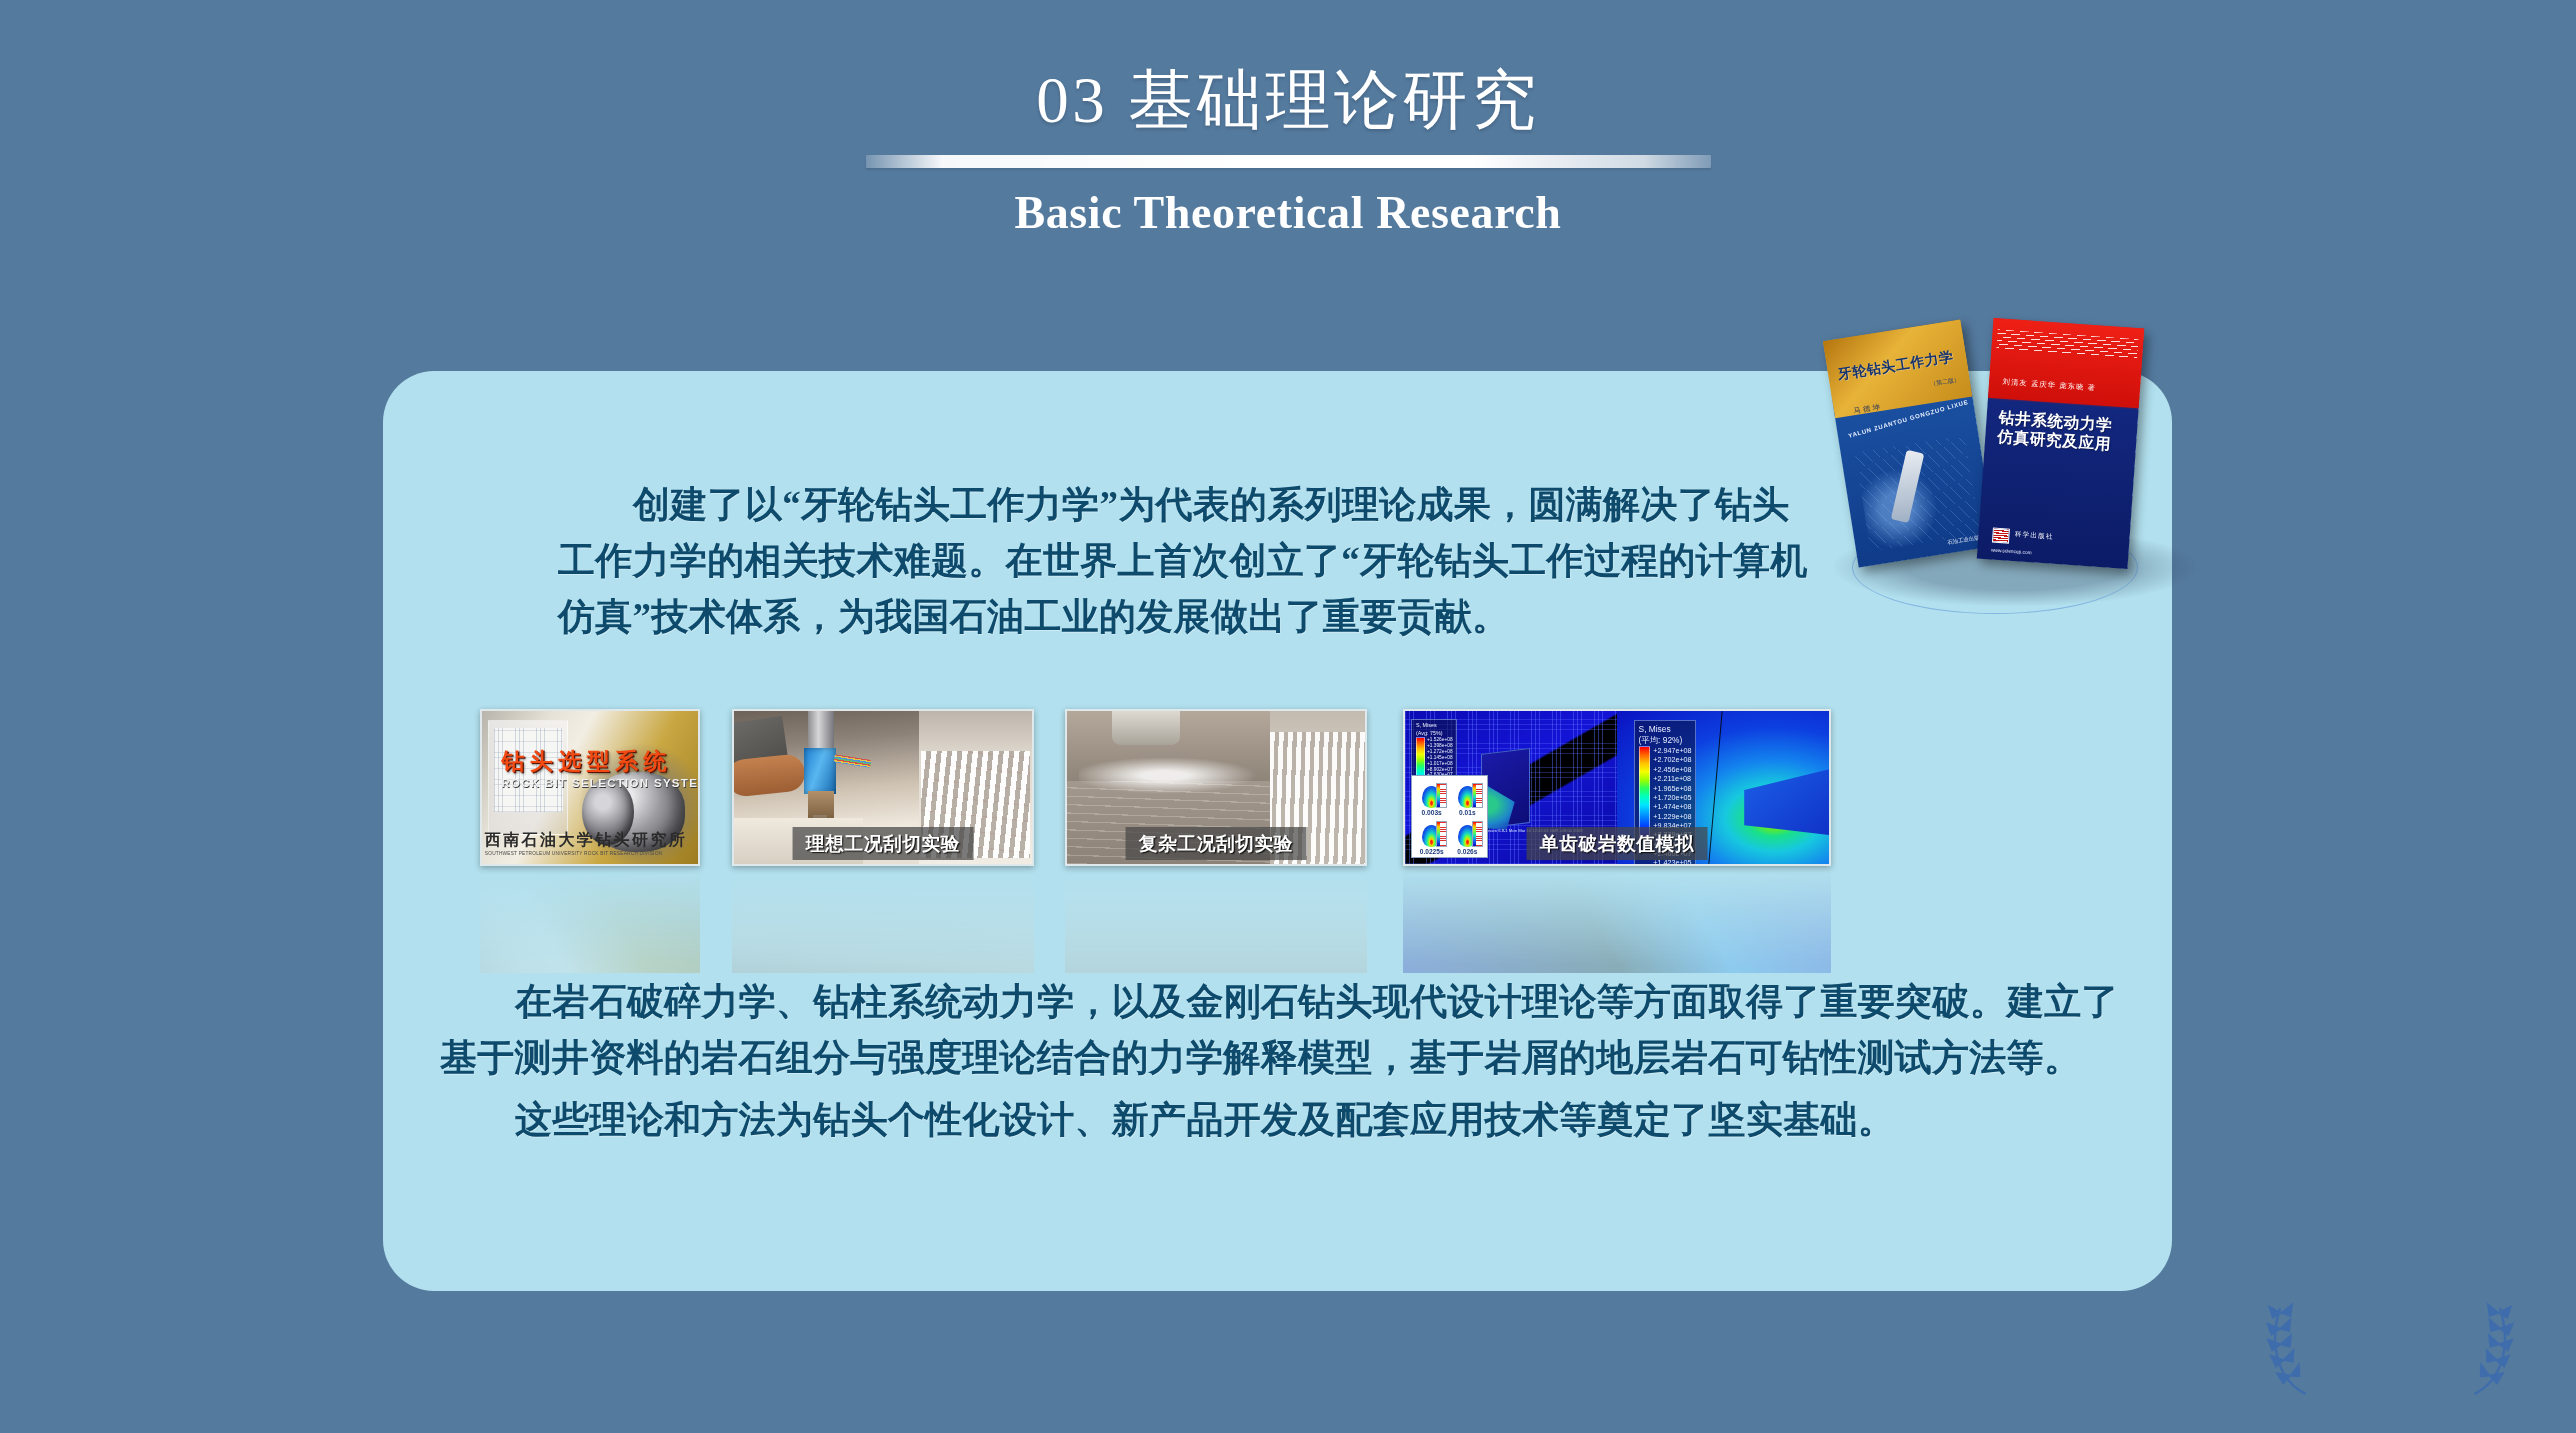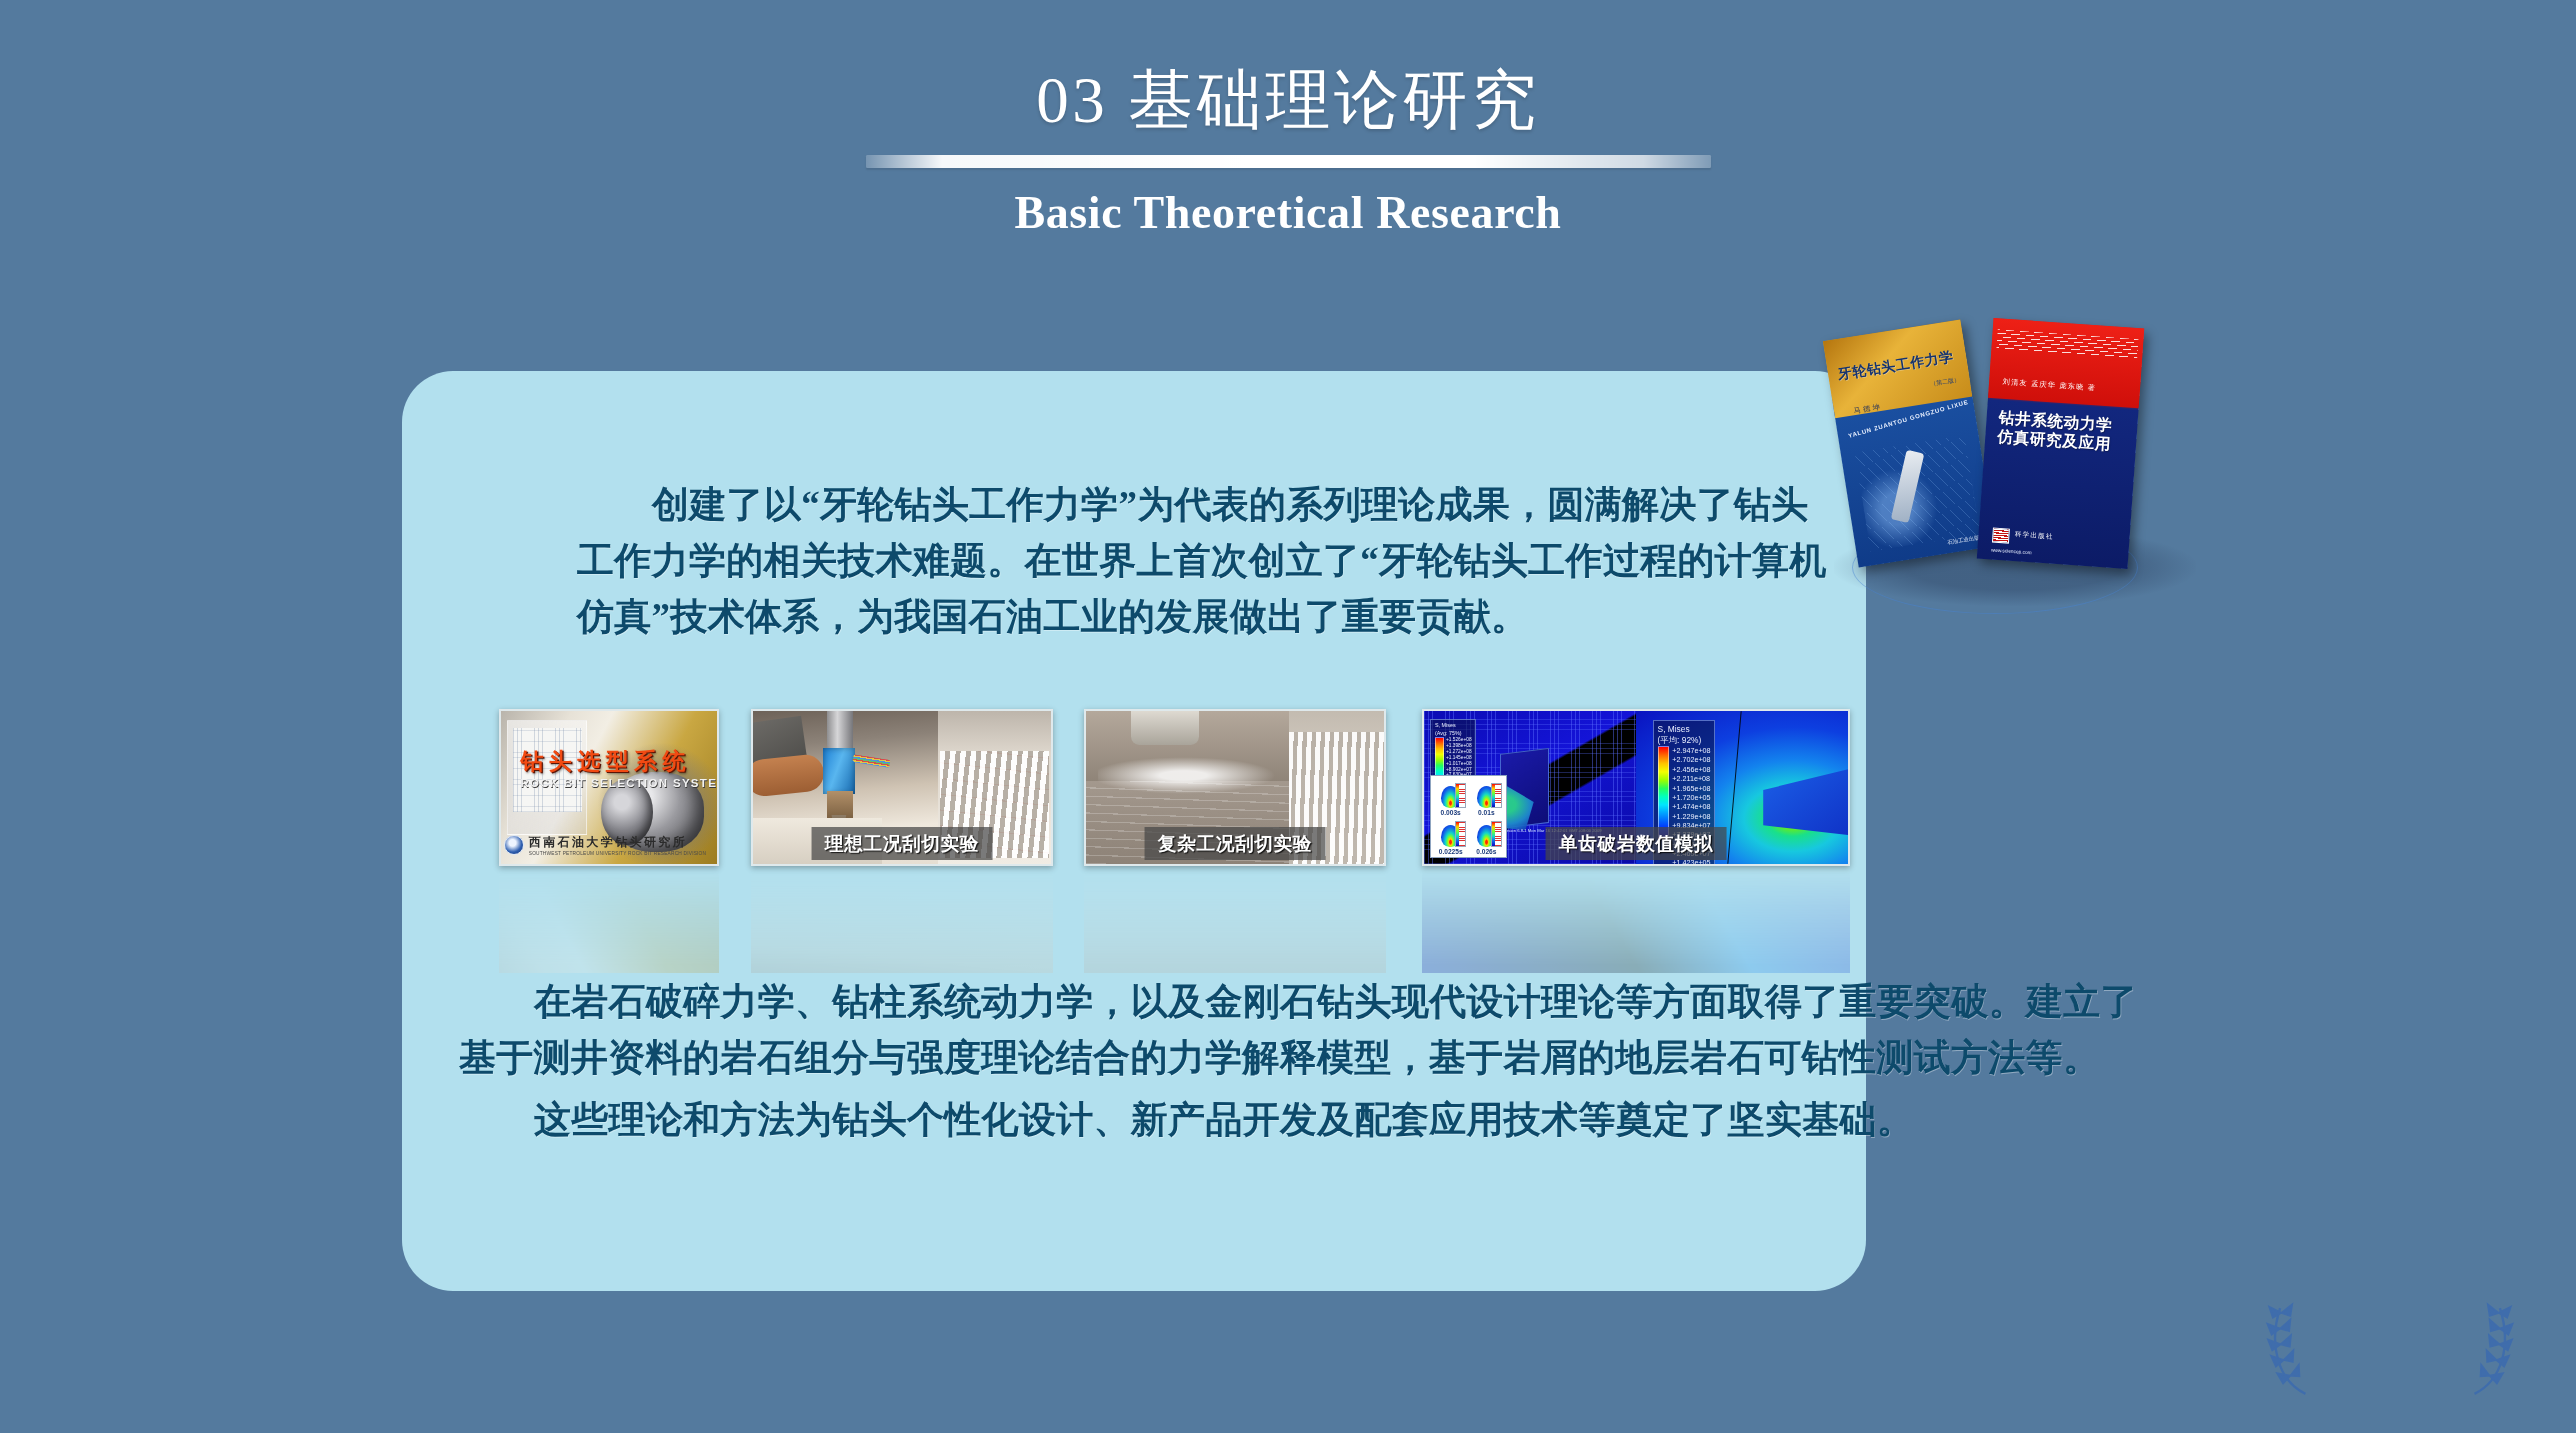--- a/index.html
+++ b/index.html
@@ -29,21 +29,21 @@
       rgba(255,255,255,.25) 100%);
     box-shadow:0 1.2px 1.8px rgba(0,0,0,.10);
   }
   #title-en{
     margin-top:18px;font-size:46px;font-weight:700;color:#ffffff;
     letter-spacing:0.6px;font-family:"Liberation Serif","DejaVu Serif",serif;
   }
 
   
   #content-panel{
-    position:absolute;left:402px;top:371px;width:1464px;height:920px;
+    position:absolute;left:383px;top:371px;width:1789px;height:920px;
     background:#b2e0ee;border-radius:51px;
   }
 
   
   .para{
     position:absolute;color:#0d4a6b;font-weight:700;
     font-family:"Liberation Serif","DejaVu Serif",serif;
     line-height:1.52;letter-spacing:0.3px;
     text-shadow:0.6px 0.6px 0 rgba(255,255,255,.35);
   }
@@ -129,21 +129,21 @@
   }
   .inst{
     position:absolute;right:5%;bottom:5%;display:flex;align-items:center;gap:4.8px;
   }
   .inst .logo{
     width:18px;height:18px;border-radius:50%;flex:none;
     background:radial-gradient(circle at 42% 38%,#eef4ff 0 22%,#2f5fb0 60%,#123070 100%);
     border:1.2px solid #dfe8f5;
   }
   .inst .lt{font-family:"Liberation Sans","DejaVu Sans",sans-serif;}
-  .inst .l1{font-size:12px;font-weight:700;color:#2b2b2b;letter-spacing:2.4px;white-space:nowrap;}
+  .inst .l1{font-size:16px;font-weight:700;color:#2b2b2b;letter-spacing:2.4px;white-space:nowrap;}
   .inst .l2{font-size:4.8px;color:#4a4a4a;letter-spacing:0.2px;white-space:nowrap;}
 
   
   .photo{position:absolute;inset:0;display:flex;}
   .ph-a,.ph-b{height:100%;position:relative;overflow:hidden;}
 
   .p2a{flex:0 0 62%;
     background:linear-gradient(175deg,#6d6258 0%,#8c8278 22%,#cfc3b3 52%,#efe8dd 76%,#e6ded2 100%);}
   .p2a .arm{
     position:absolute;left:-4%;top:30%;width:42%;height:24%;border-radius:24px;

